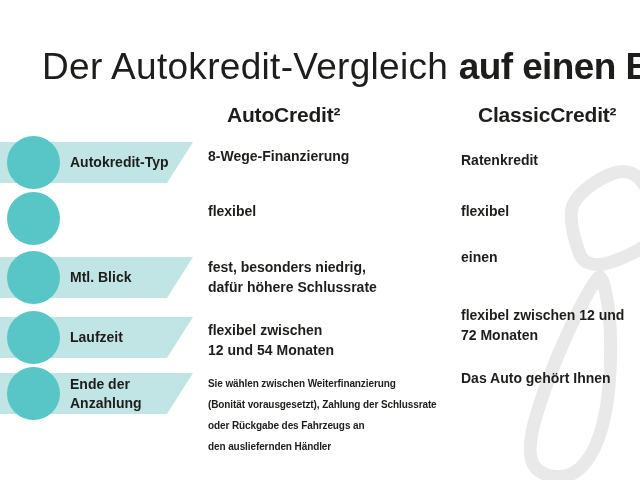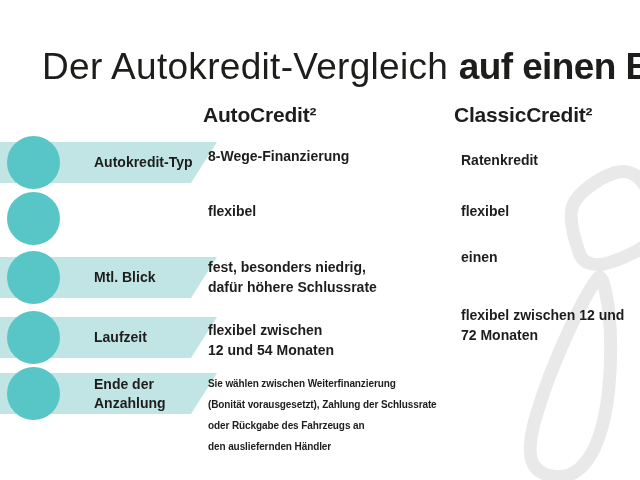--- a/index.html
+++ b/index.html
@@ -25,29 +25,29 @@
   .title{
     position:absolute;left:42px;top:46px;right:20px;
     margin:0;
     font-size:37px;font-weight:400;letter-spacing:0.3px;
     white-space:nowrap;
     color:var(--c-text);
   }
   .title .b{font-weight:700;letter-spacing:-0.6px;}
   .col-head{
     position:absolute;top:103px;
-    font-size:21px;font-weight:700;letter-spacing:-0.2px;
+    font-size:21px;font-weight:700;letter-spacing:-0.2px;margin-left:24px;
   }
   .col-head.h1{left:203px;}
   .col-head.h2{left:454px;}
   .banner{
     position:absolute;left:0;width:193px;height:41px;
     background:var(--c-banner);
     clip-path:polygon(0 0,100% 0,calc(100% - 26px) 100%,0 100%);
-    display:flex;align-items:center;padding-left:24px;
+    display:flex;align-items:center;
   }
   .banner-label{
     padding-left:70px;
     font-size:14px;font-weight:700;line-height:19px;
     white-space:pre-line;
   }
   .circle{
     position:absolute;left:7px;width:53px;height:53px;
     border-radius:50%;
     background:var(--c-circle);
@@ -115,14 +115,15 @@
 
   <div class="banner b5">
     <span class="banner-label">Ende der
 Anzahlung</span>
   </div>
   <div class="circle k5"></div>
   <div class="cell col1 small a5">Sie wählen zwischen Weiterfinanzierung
 (Bonität vorausgesetzt), Zahlung der Schlussrate
 oder Rückgabe des Fahrzeugs an
 den ausliefernden Händler</div>
+  <div class="cell col2 c5">Das Auto gehört Ihnen</div>
 
 </div>
 
 </body></html>

